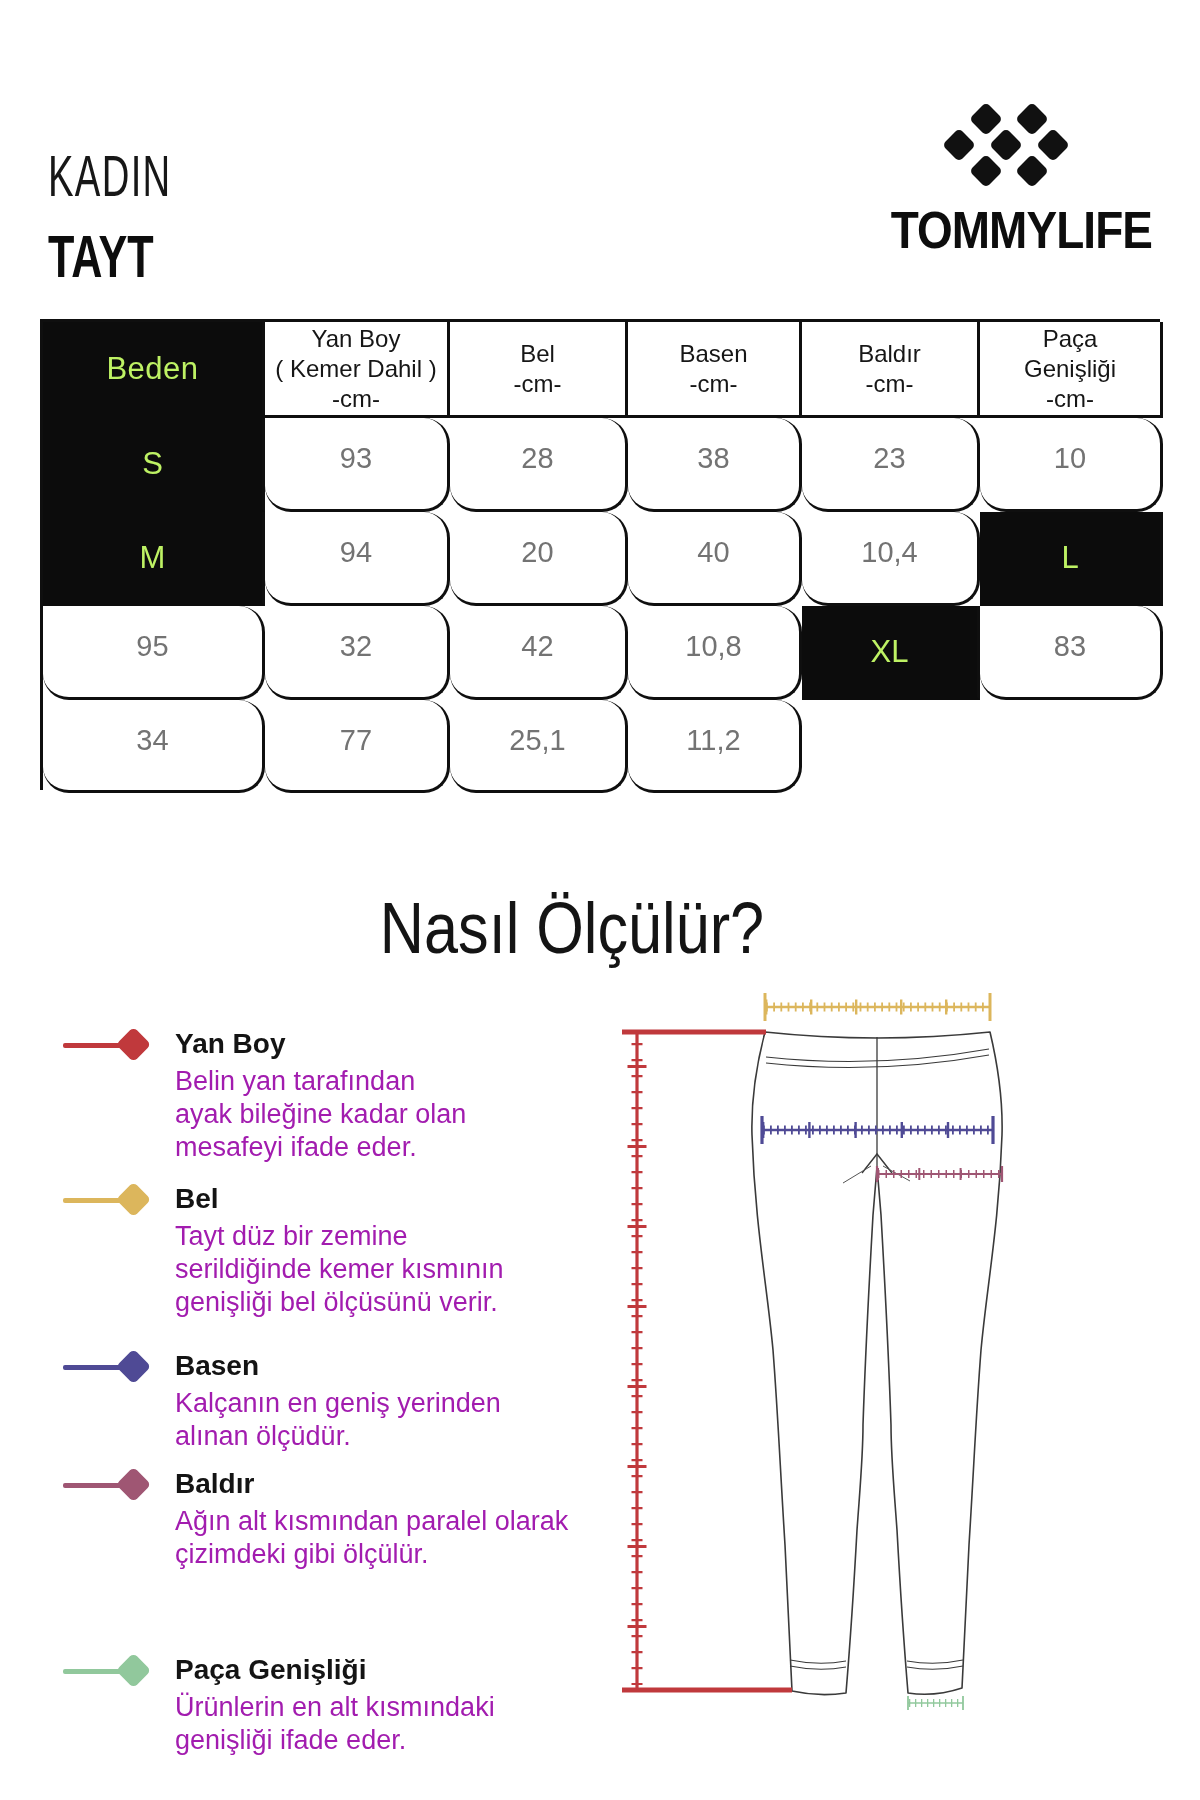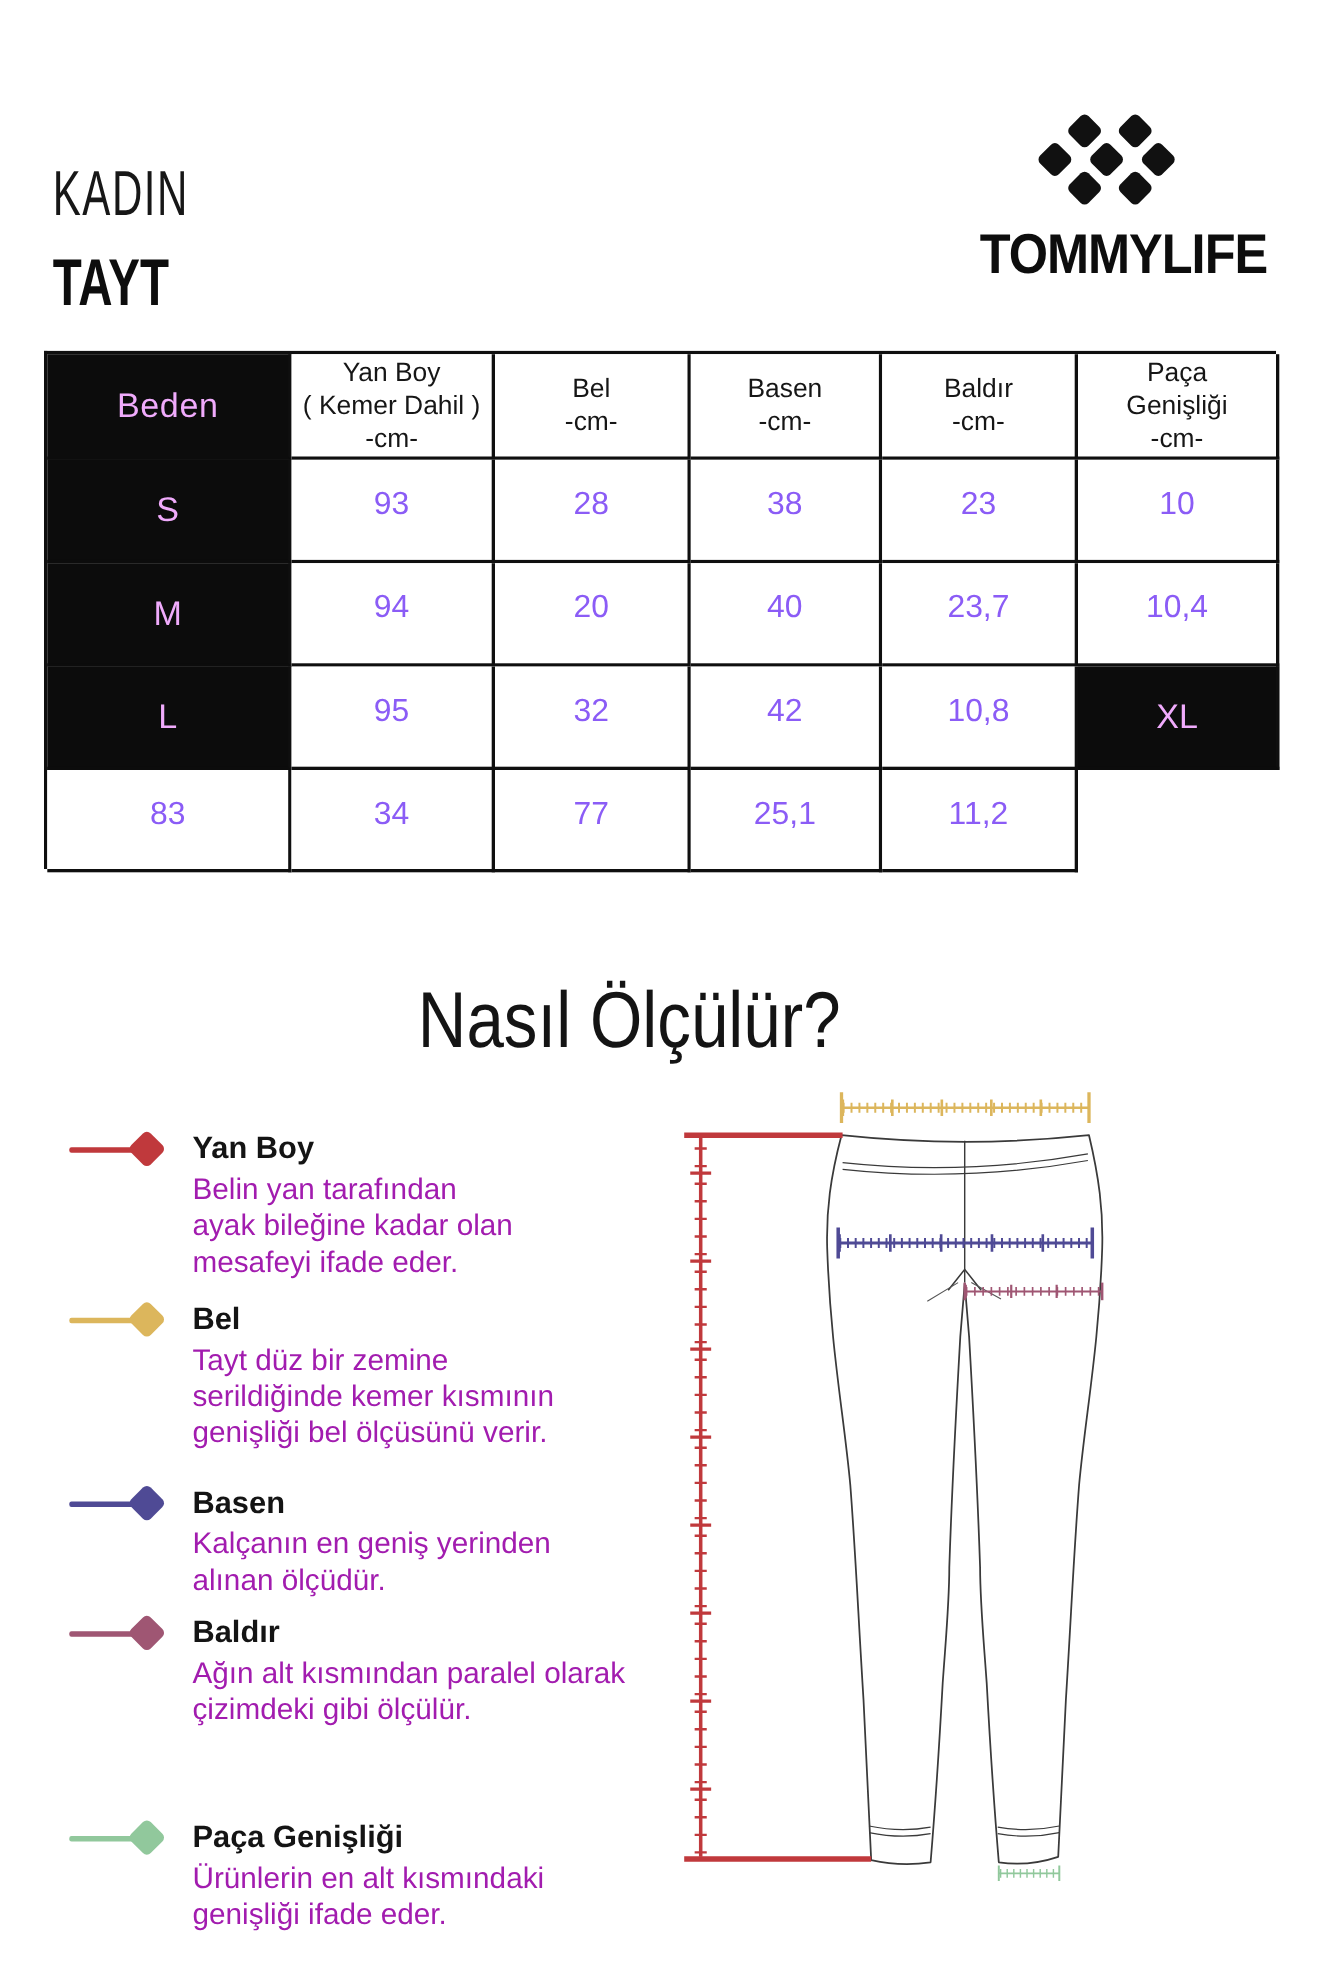--- a/index.html
+++ b/index.html
@@ -33,25 +33,25 @@
     position:absolute;left:40px;top:319px;width:1120px;height:471px;
     display:grid;grid-template-columns:222px 185px 178px 174px 178px 183px;
     grid-template-rows:96px 94px 94px 94px 93px;
     border-top:3px solid #0f0f0f;border-left:3px solid #0f0f0f;box-sizing:border-box;
   }
   .cell{
     border-right:3px solid #0f0f0f;border-bottom:3px solid #0f0f0f;box-sizing:border-box;
     display:flex;align-items:center;justify-content:center;text-align:center;
     background:#fff;
   }
-  .cell.dark{background:#0c0c0c;border-right-color:#0f0f0f;border-bottom-color:#0c0c0c;color:#f0abfc;}
+  .cell.dark{background:#0c0c0c;border-right-color:#0f0f0f;border-bottom-color:#0c0c0c;color:#bef264;}
   .cell.dark.corner{font-size:31px;letter-spacing:.5px;}
   .cell.head{font-size:24px;line-height:30px;white-space:pre-line;font-weight:400;color:#161616;padding:2px;}
   .cell.size-label{font-size:31px;}
-  .cell.value{font-size:29px;color:#8b5cf6;padding-bottom:10px;}
+  .cell.value{font-size:29px;color:#737373;padding-bottom:10px;border-radius:26px;}
   
   .htm-title{
     position:absolute;left:0;top:890px;width:1144px;text-align:center;
     font-size:72px;line-height:76px;font-weight:400;color:#141414;
     transform:scaleX(.85);transform-origin:center;white-space:nowrap;
   }
   .legend-item{position:absolute;left:57px;width:580px;}
   .legend-marker{position:absolute;left:6px;top:6px;width:96px;height:26px;}
   .marker-line{position:absolute;left:0;top:11px;width:64px;height:5px;border-radius:2px;}
   .marker-diamond{
@@ -99,21 +99,20 @@
   <div class="cell value">93</div>
   <div class="cell value">28</div>
   <div class="cell value">38</div>
   <div class="cell value">23</div>
   <div class="cell value">10</div>
 
   <div class="cell dark size-label">M</div>
   <div class="cell value">94</div>
   <div class="cell value">20</div>
   <div class="cell value">40</div>
-  <div class="cell value">23,7</div>
   <div class="cell value">10,4</div>
 
   <div class="cell dark size-label">L</div>
   <div class="cell value">95</div>
   <div class="cell value">32</div>
   <div class="cell value">42</div>
   <div class="cell value">10,8</div>
 
   <div class="cell dark size-label">XL</div>
   <div class="cell value">83</div>

